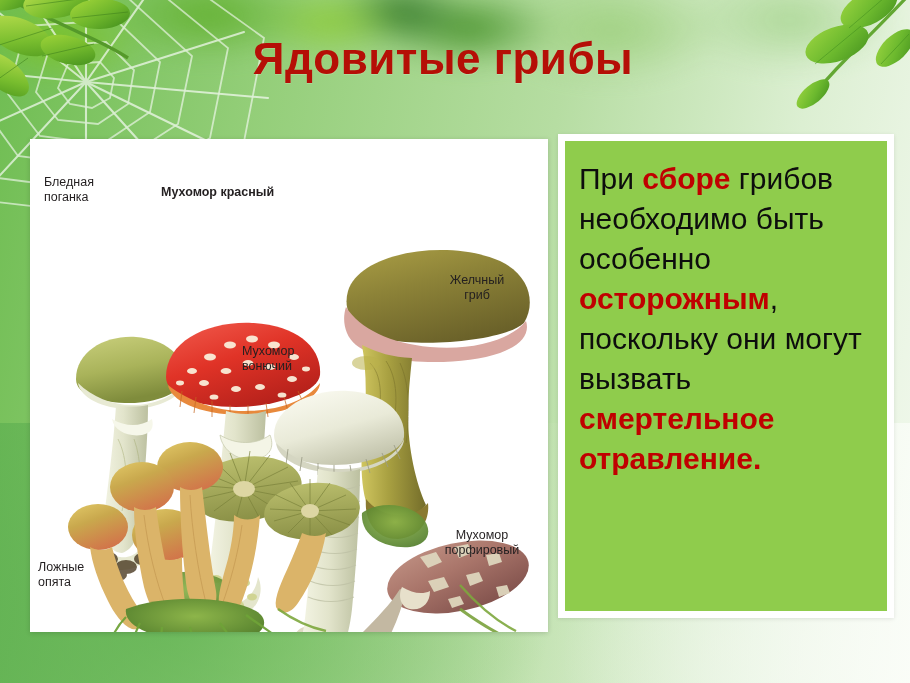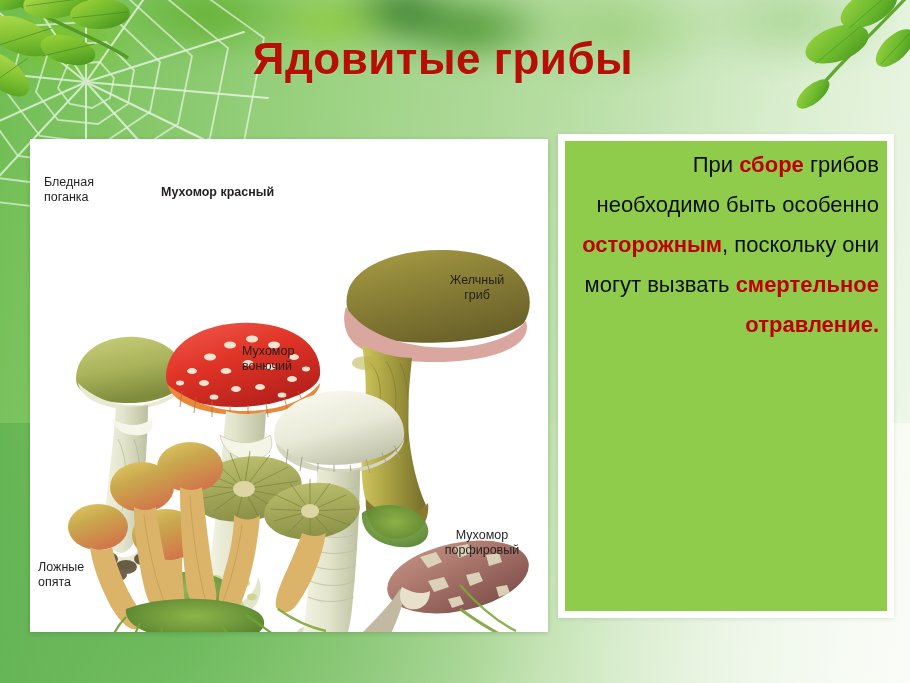--- a/index.html
+++ b/index.html
@@ -106,27 +106,26 @@
     box-shadow: 0 1px 4px rgba(0,0,0,0.10);
   }
   .textbox-fill {
     position: absolute;
     left: 7px; top: 7px;
     right: 7px; bottom: 7px;
     background: #8fcc4c;
   }
   .textbox-copy {
     position: absolute;
-    left: 14px; top: 4px;
+    left: 14px; top: 18px;
     right: 8px;
-    font-size: 22px;
+    font-size: 30px;
     line-height: 40px;
     color: #0d0d0d;
     font-weight: normal;
-    text-align: right;
   }
   .hl { color: #c00000; font-weight: bold; }
 </style>
 </head>
 <body>
 
 <div id="slide">
 
   <div class="bg-base"></div>
   <div class="bg-top-foliage"></div>

